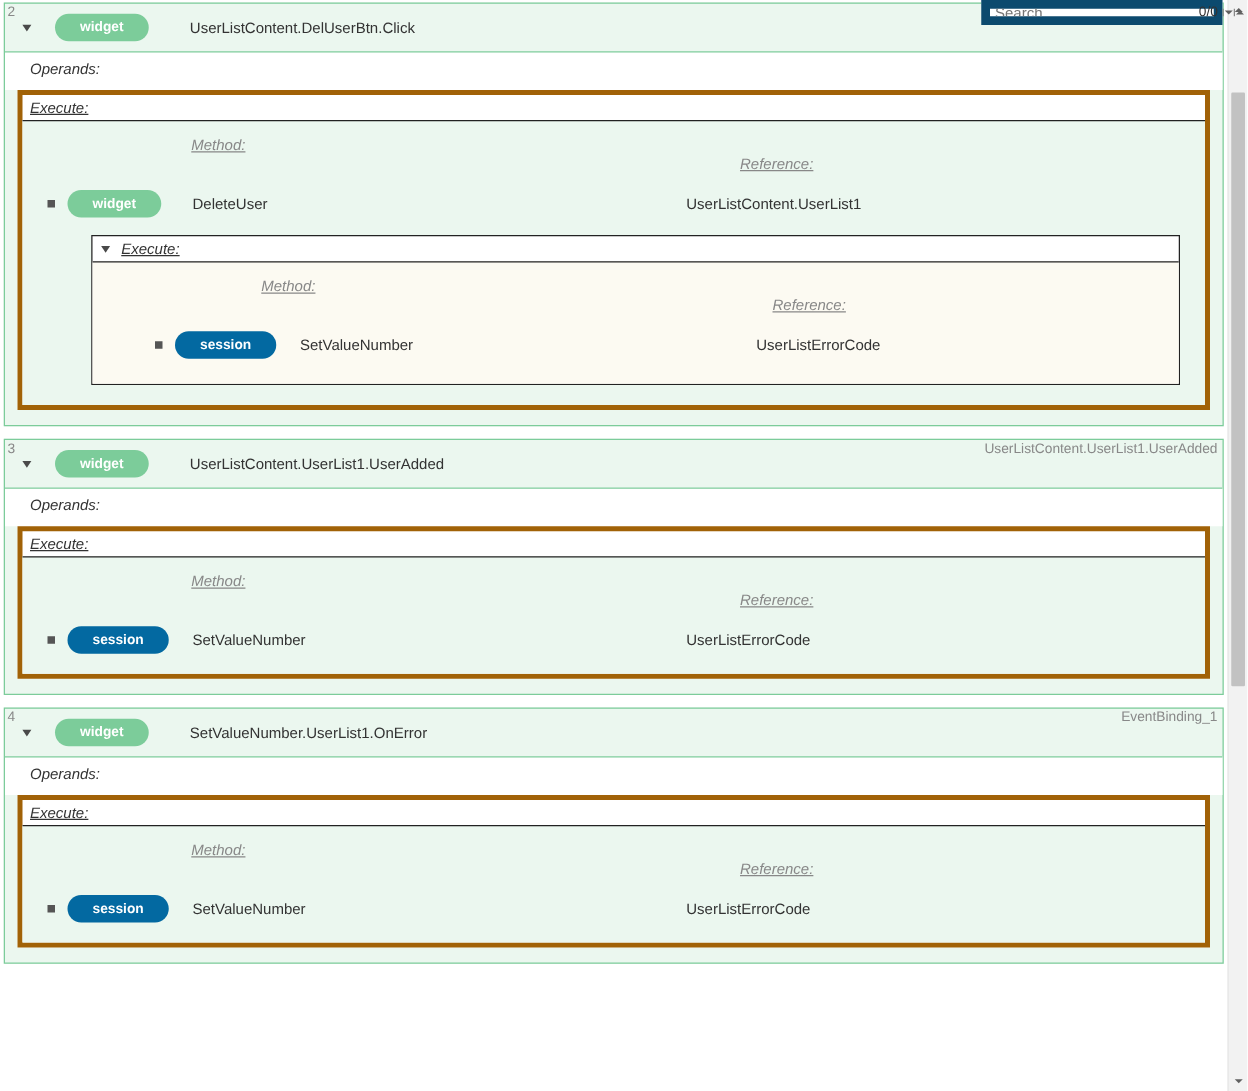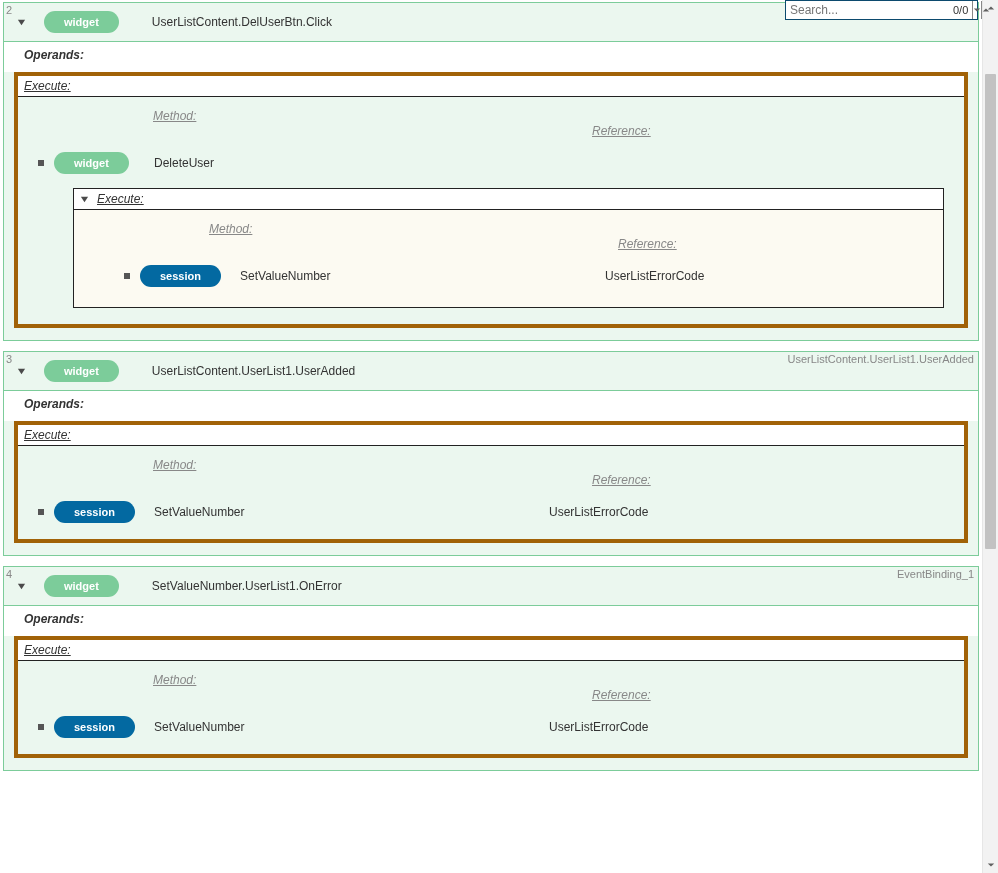--- a/index.html
+++ b/index.html
@@ -55,21 +55,21 @@
     border-radius: 1px;
   }
 
   
   .search-bar {
     position: absolute;
     top: 0;
     right: 20px;
     width: 193px;
     height: 20px;
-    border: 1px solid #0c4a6e;
+    border: 7px solid #0c4a6e;
     background: #fff;
     display: flex;
     align-items: stretch;
     z-index: 10;
   }
   .search-input {
     flex: 1;
     border: none;
     outline: none;
     font-size: 12px;
@@ -149,21 +149,21 @@
   .pill-widget { background: #7CCC9A; }
   .pill-session { background: #0369a1; }
   .header-title {
     font-size: 12px;
     color: #333;
     margin-left: 23px;
   }
 
   .operands-label {
     font-style: italic;
-    font-weight: bold;
+    font-weight: normal;
     font-size: 12px;
     color: #333;
     padding: 6px 10px 10px 20px;
     background: #ffffff;
     border-top: 1px solid #7CCC9A;
   }
 
   .execute-box {
     margin: 0 10px 12px 10px;
     border: 4px solid #a16207;
@@ -309,20 +309,21 @@
             <div class="col-method"><span class="col-label">Method:</span></div>
             <div class="col-reference"><span class="col-label">Reference:</span></div>
           </div>
 
           <div class="row">
             <div class="row-bullet"></div>
             <div class="row-pill-holder">
               <span class="pill pill-widget">widget</span>
             </div>
             <div class="row-method">DeleteUser</div>
+            <div class="row-reference">UserListContent.UserList1</div>
           </div>
 
           <div class="nested-execute-box">
             <div class="nested-execute-header">
               <svg viewBox="0 0 10 10" width="9" height="9" fill="#4a4a4a">
                   <path d="M1 2 L5 8 L9 2 Z"></path>
                 </svg>
               <span class="exec-label">Execute:</span>
             </div>
             <div class="nested-execute-body">

